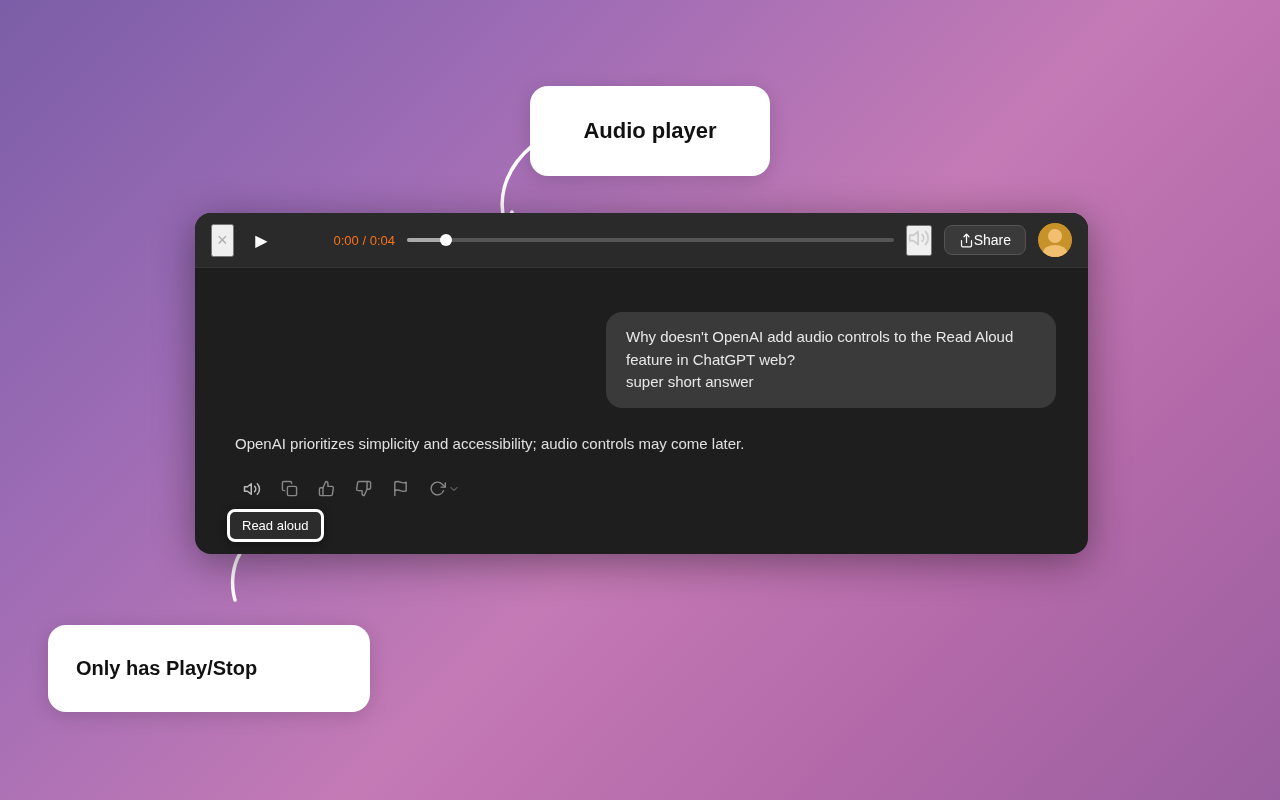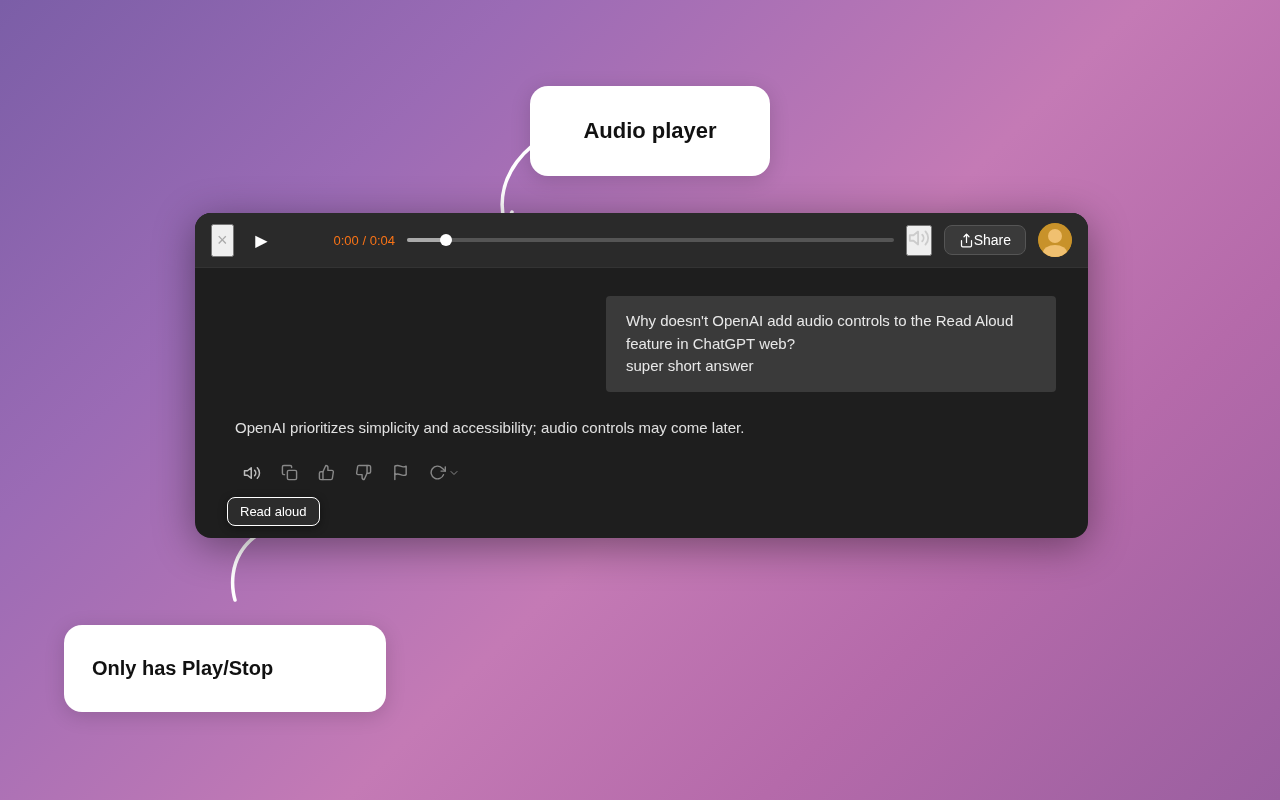--- a/index.html
+++ b/index.html
@@ -30,21 +30,21 @@
     }
 
     .callout-audio-player span {
       font-size: 22px;
       font-weight: 700;
       color: #111;
     }
 
     .callout-only-play {
       bottom: 88px;
-      left: 64px;
+      left: 48px;
       width: 322px;
     }
 
     .callout-only-play span {
       font-size: 20px;
       font-weight: 700;
       color: #111;
     }
 
     
@@ -174,25 +174,26 @@
     }
 
     
     .chat-area {
       padding: 28px 32px 20px 32px;
     }
 
     
     .user-bubble {
       background: #3a3a3a;
-      border-radius: 4px;
+      border-radius: 16px;
       padding: 14px 20px;
       max-width: 450px;
       margin-left: auto;
       margin-bottom: 24px;
+      margin-top: 16px;
     }
 
     .user-bubble p {
       color: #e8e8e8;
       font-size: 15px;
       line-height: 1.5;
     }
 
     
     .ai-response {
@@ -234,21 +235,21 @@
       position: absolute;
       bottom: -38px;
       left: 0px;
       background: #2c2c2c;
       color: #fff;
       font-size: 13px;
       padding: 6px 12px;
       border-radius: 8px;
       white-space: nowrap;
       box-shadow: 0 2px 8px rgba(0,0,0,0.4);
-      border: 1px solid #ffffff;
+      border: 3px solid #ffffff;
     }
 
     
     .chat-bottom {
       height: 30px;
     }
   </style>
 </head>
 <body>
 

